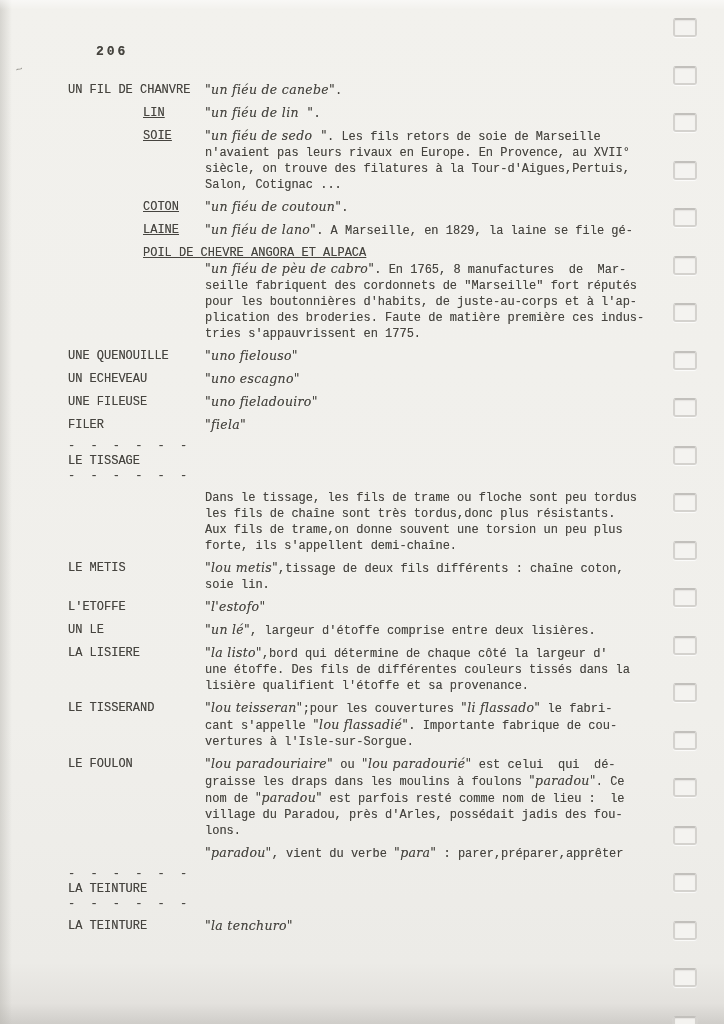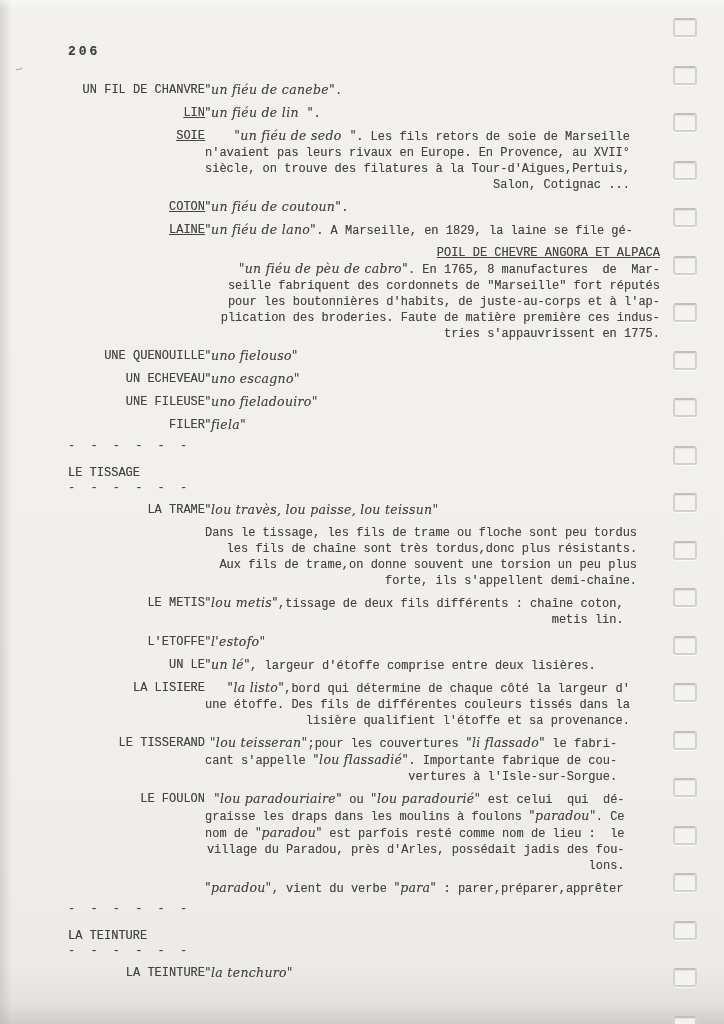--- a/index.html
+++ b/index.html
@@ -33,29 +33,30 @@
     left: 68px;
     top: 44px;
     width: 592px;
   }
   .page-number {
     font-weight: bold;
     letter-spacing: 3px;
     font-size: 13px;
     margin-bottom: 22px;
     text-shadow: 0 0 0.5px rgba(40,40,36,0.5);
+    margin-left: 28px;
   }
   .pencil-mark {
     position: absolute;
     left: 16px; top: 62px;
     color: #9a9892;
     font-size: 12px;
     transform: rotate(-18deg);
   }
-  .row { display: flex; align-items: flex-start; margin: 0 0 6px 0; text-align: right; }
+  .row { display: flex; align-items: flex-start; margin: 0 0 6px 0; }
   .row.blk { display: block; margin-top: 4px; }
   .term {
     flex: 0 0 137px;
     box-sizing: border-box;
     white-space: pre;
     text-shadow: 0 0 0.4px rgba(40,40,36,0.45);
   }
   .term.ind { padding-left: 75px; text-decoration: underline; }
   .row.blk .term { width: auto; }
   .def { white-space: pre; text-shadow: 0 0 0.35px rgba(40,40,36,0.4); }
@@ -71,21 +72,21 @@
   }
   .pln { }
   .sep { margin: 6px 0 8px 0; }
   .dash-rule {
     letter-spacing: 4px;
     line-height: 12px;
     text-shadow: 0 0 0.4px rgba(40,40,36,0.45);
   }
   .sec-title {
     line-height: 15px;
-    margin: 14px 0 1px 0;
+    margin: 2px 0 1px 0;
     text-shadow: 0 0 0.5px rgba(40,40,36,0.5);
   }
   .holes { position: absolute; right: 0; top: 0; width: 60px; height: 1024px; pointer-events: none; }
   .hole {
     position: absolute;
     left: 9px;
     width: 20px; height: 15px;
     border: 2px solid #d4d2ce;
     border-top-color: #c2c0bc;
     border-radius: 3px;
@@ -139,30 +140,26 @@
         </div>
         <div class="row">
           <div class="term">FILER</div>
           <div class="def"><div class="line"><span class="scr">"fiela"</span></div></div>
         </div>
         <div class="sep">
           <div class="dash-rule">- - - - - -</div>
           <div class="sec-title">LE TISSAGE</div>
           <div class="dash-rule">- - - - - -</div>
         </div>
-        <div class="row">
-          <div class="term">LA TRAME</div>
-          <div class="def"><div class="line"><span class="scr">"lou travès, lou paisse, lou teissun"</span></div></div>
-        </div>
         <div class="row para">
           <div class="def"><div class="line"><span class="pln">Dans le tissage, les fils de trame ou floche sont peu tordus</span></div><div class="line"><span class="pln">les fils de chaîne sont très tordus,donc plus résistants.</span></div><div class="line"><span class="pln">Aux fils de trame,on donne souvent une torsion un peu plus</span></div><div class="line"><span class="pln">forte, ils s'appellent demi-chaîne.</span></div></div>
         </div>
         <div class="row">
           <div class="term">LE METIS</div>
-          <div class="def"><div class="line"><span class="scr">"lou metis"</span><span class="pln">,tissage de deux fils différents : chaîne coton,</span></div><div class="line"><span class="pln">metis lin.</span></div></div>
+          <div class="def"><div class="line"><span class="scr">"lou metis"</span><span class="pln">,tissage de deux fils différents : chaîne coton,</span></div><div class="line"><span class="pln">soie lin.</span></div></div>
         </div>
         <div class="row">
           <div class="term">L'ETOFFE</div>
           <div class="def"><div class="line"><span class="scr">"l'estofo"</span></div></div>
         </div>
         <div class="row">
           <div class="term">UN LE</div>
           <div class="def"><div class="line"><span class="scr">"un lé"</span><span class="pln">, largeur d'étoffe comprise entre deux lisières.</span></div></div>
         </div>
         <div class="row">

